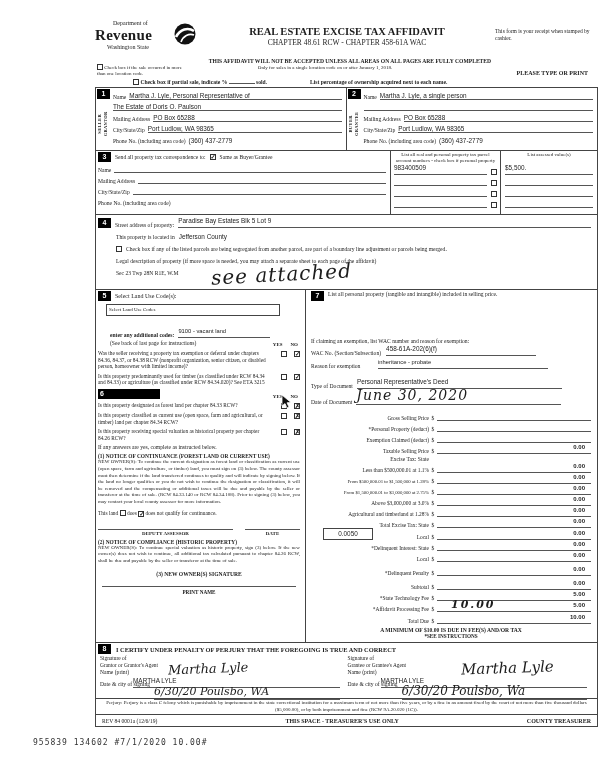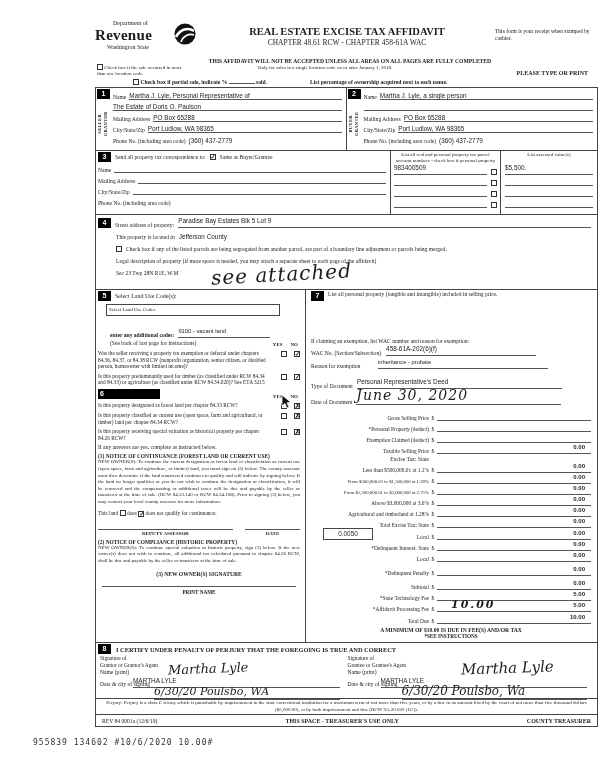--- a/index.html
+++ b/index.html
@@ -537,18 +537,18 @@
     </div>
 
     <div class="perjury">Perjury: Perjury is a class C felony which is punishable by imprisonment in the state correctional institution for a maximum term of not more than five years, or by a fine in an amount fixed by the court of not more than five thousand dollars ($5,000.00), or by both imprisonment and fine (RCW 9A.20.020 (1C)).</div>
     <div class="botrow">
       <span>REV 84 0001a (12/6/19)</span>
       <span class="c">THIS SPACE - TREASURER'S USE ONLY</span>
       <span class="r">COUNTY TREASURER</span>
     </div>
   </div>
 
-  <div class="stamp">955839 134602 #10/6/2020 10.00#</div>
+  <div class="stamp">955839 134602 #7/1/2020 10.00#</div>
 
   <svg class="cursor" width="11" height="15" viewBox="0 0 11 15">
     <path d="M1 1 L1 12 L4 9.5 L6 14 L8 13 L6 8.8 L10 8.5 Z" fill="#111" stroke="#fff" stroke-width="0.8"></path>
   </svg>
 </div>
 
 </body></html>

